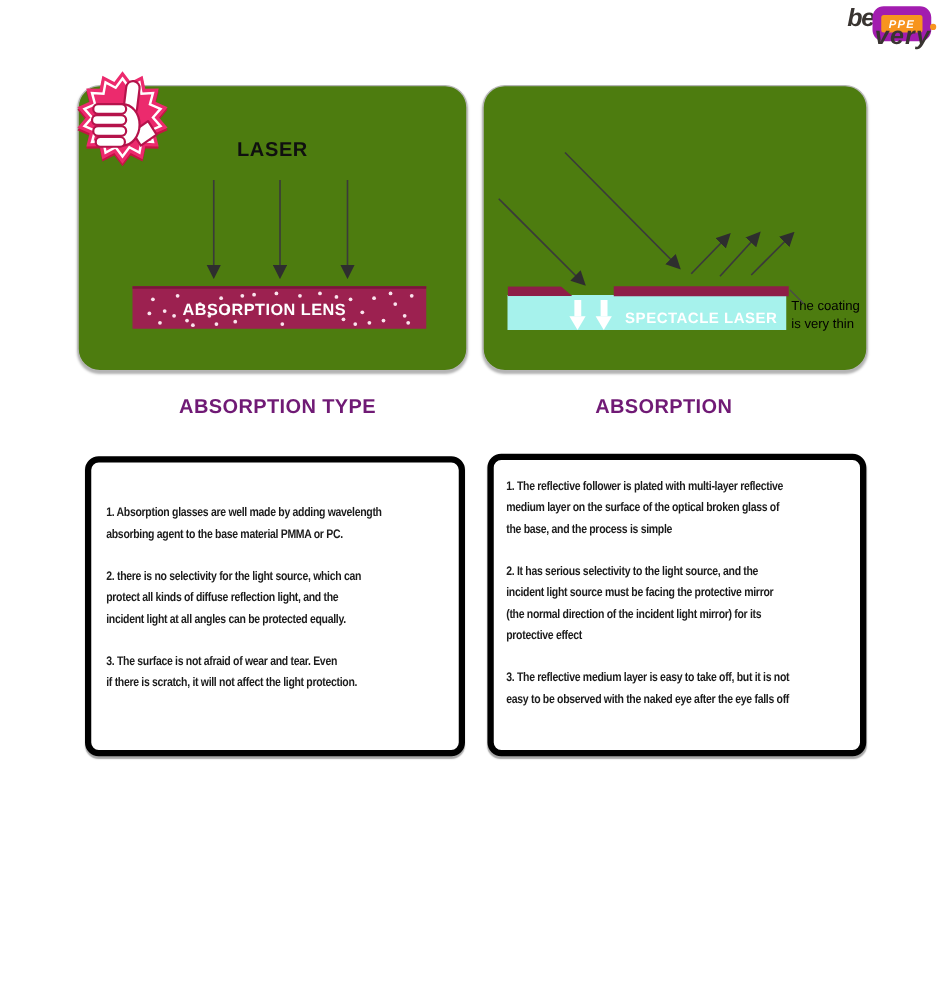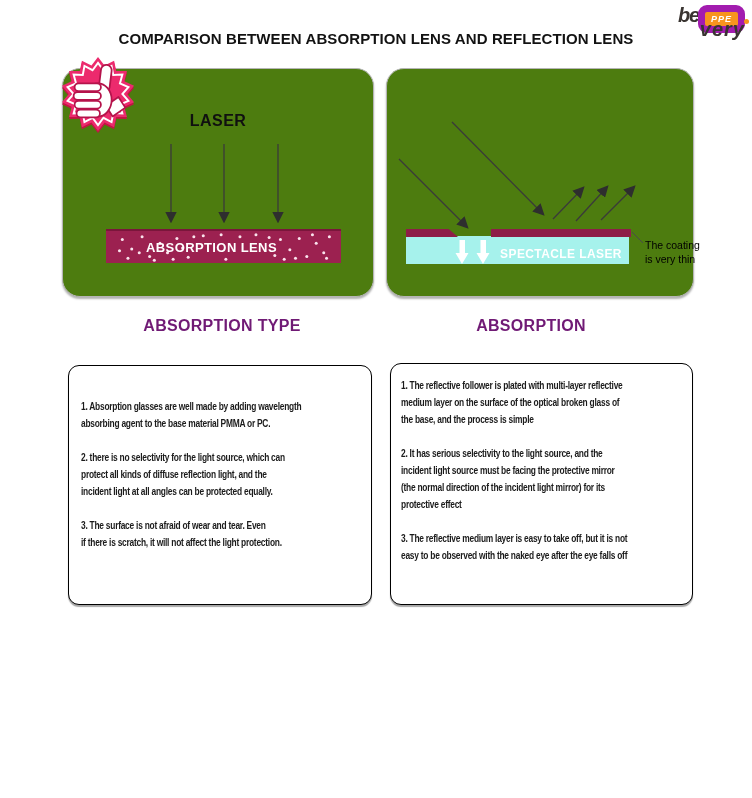--- a/index.html
+++ b/index.html
@@ -39,30 +39,30 @@
                  font-size:13px;letter-spacing:0.4px;}
   .dots-svg{position:absolute;left:0;top:0;width:100%;height:100%;}
 
   .cyan-bar{position:absolute;left:19px;top:167px;width:223px;height:28px;background:#a6f2ec;}
   .coating-left{position:absolute;left:19px;top:160px;width:52px;height:8px;background:#8e1e48;
                 clip-path:polygon(0 0,82% 0,100% 100%,0 100%);}
   .coating-right{position:absolute;left:104px;top:160px;width:140px;height:8px;background:#8e1e48;}
   .spectacle-label{position:absolute;left:100px;top:178px;width:148px;text-align:center;
                    color:#ffffff;font-weight:bold;font-size:12px;letter-spacing:0.4px;}
   .coating-note{position:absolute;left:246px;top:169px;width:58px;font-size:10.5px;
-                line-height:14px;color:#000;margin-left:12px;}
+                line-height:14px;color:#000;}
 
   
   .type-label{position:absolute;top:317px;font-size:16px;font-weight:bold;color:#701a75;
               letter-spacing:0.3px;text-align:center;}
   .type-label-abs{left:62px;width:320px;}
   .type-label-refl{left:386px;width:290px;}
 
   
-  .textbox{position:absolute;background:#fff;border:1px solid #000000;border-radius:11px;
+  .textbox{position:absolute;background:#fff;border:5px solid #000000;border-radius:11px;
            box-shadow:0 2px 1px rgba(0,0,0,0.35);box-sizing:border-box;overflow:hidden;}
   .textbox-abs{left:68px;top:365px;width:304px;height:240px;padding:32px 4px 0 12px;}
   .textbox-refl{left:390px;top:363px;width:303px;height:242px;padding:13px 4px 0 10px;}
   .textbox-content{width:345px;transform:scaleX(0.84);transform-origin:0 0;}
   .textbox-content p{margin:0 0 17px 0;font-size:10px;font-weight:bold;color:#1b1b1b;
                      line-height:17px;letter-spacing:-0.3px;white-space:pre-line;}
 
   
   .badge{position:absolute;left:58px;top:55px;width:80px;height:78px;}
 </style>
@@ -71,21 +71,20 @@
 
 <div class="page">
 
   <div class="logo">
     <span class="logo-best">best</span>
     <span class="logo-ppe">PPE</span>
     <span class="logo-armor">very</span>
     <span class="logo-dot"></span>
   </div>
 
-  <div class="title">COMPARISON BETWEEN ABSORPTION LENS AND REFLECTION LENS</div>
 
   <div class="panel panel-left">
     <div class="laser-label">LASER</div>
 
     <svg class="panel-svg" viewBox="0 0 310 227">
       <defs>
         <marker id="ahL" viewBox="0 0 10 10" markerWidth="9" markerHeight="9" refX="8" refY="5" orient="auto">
           <path d="M0,0 L10,5 L0,10 z" fill="#2e2e2e"></path>
         </marker>
       </defs>

